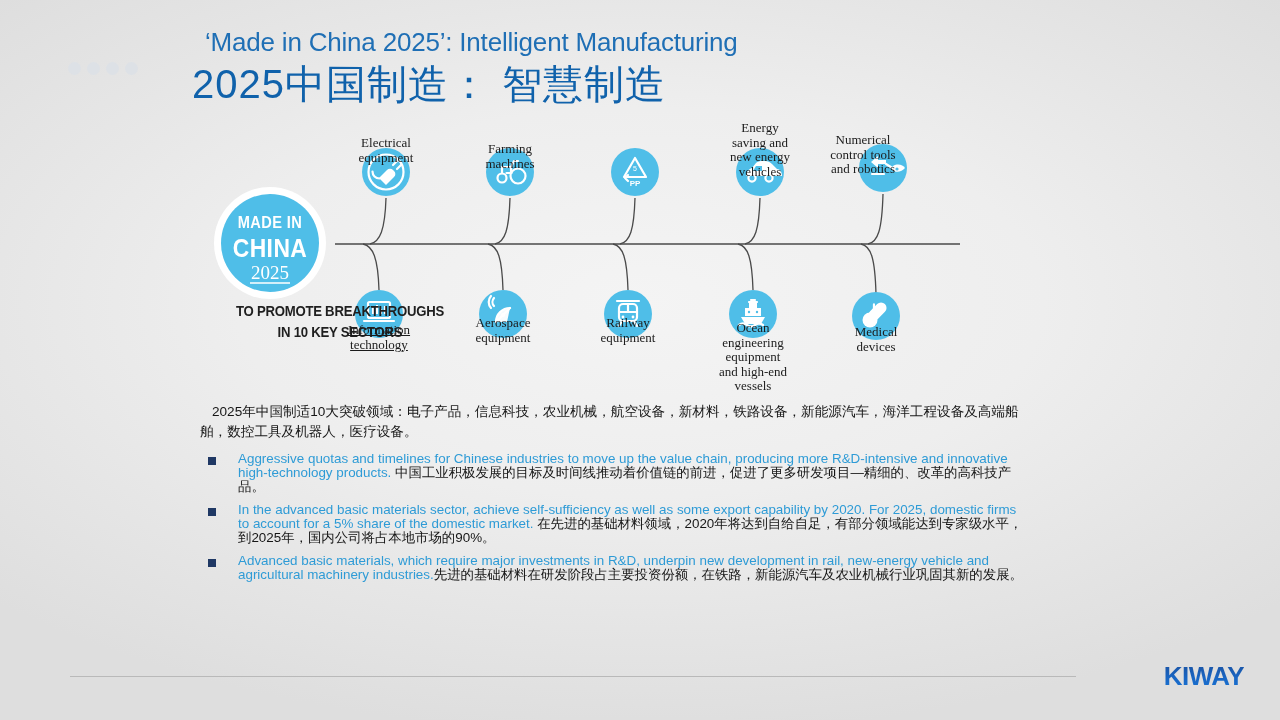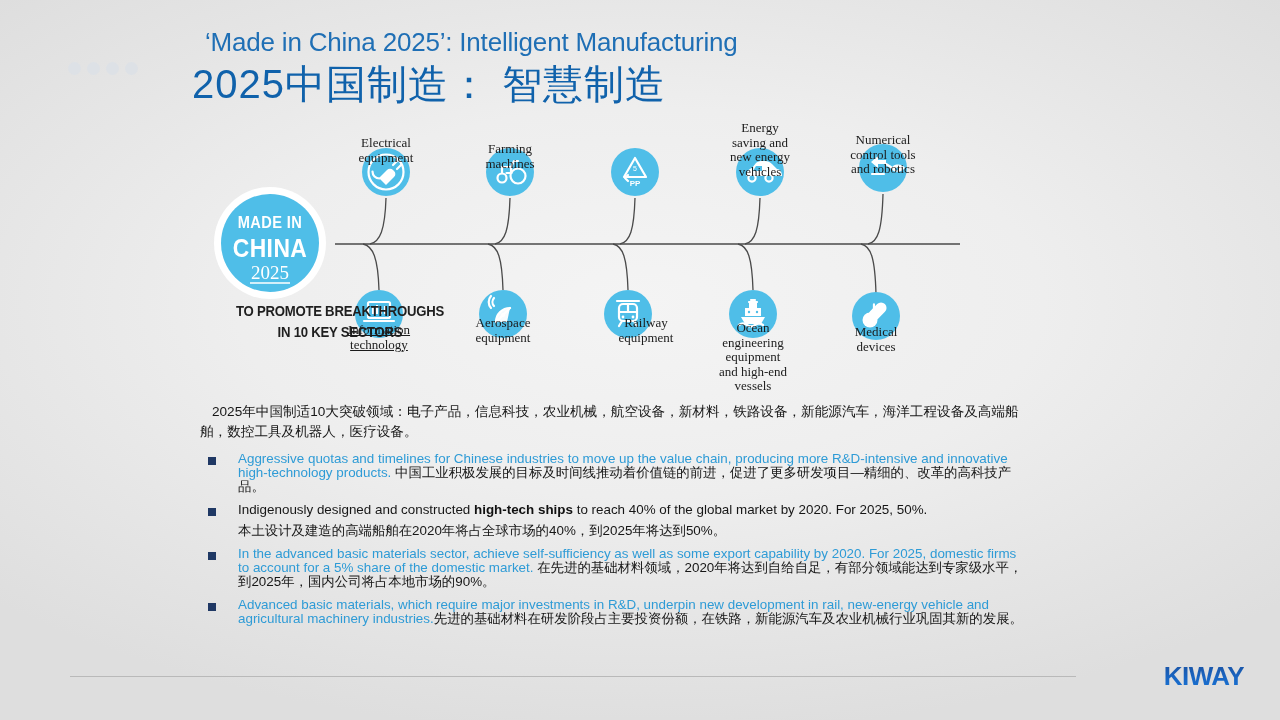--- a/index.html
+++ b/index.html
@@ -305,48 +305,41 @@
   </svg>
 
   <div class="badge-sub">
     <div>TO PROMOTE BREAKTHROUGHS</div>
     <div>IN 10 KEY SECTORS</div>
   </div>
 
   <div class="node-label" style="left:121px; top:18px;">Electrical<br>equipment</div>
   <div class="node-label" style="left:245px; top:24px;">Farming<br>machines</div>
   <div class="node-label" style="left:495px; top:3px;">Energy<br>saving and<br>new energy<br>vehicles</div>
-  <div class="node-label" style="left:618px; top:15px;">Numerical<br>control tools<br>and robotics</div>
+  <div class="node-label" style="left:598px; top:15px;">Numerical<br>control tools<br>and robotics</div>
 
   <div class="node-label" style="left:114px; top:205px;text-decoration:underline;">Information<br>technology</div>
   <div class="node-label" style="left:238px; top:198px;">Aerospace<br>equipment</div>
-  <div class="node-label" style="left:381px; top:198px;">Railway<br>equipment</div>
+  <div class="node-label" style="left:363px; top:198px;">Railway<br>equipment</div>
   <div class="node-label" style="left:488px; top:203px;">Ocean<br>engineering<br>equipment<br>and high-end<br>vessels</div>
   <div class="node-label" style="left:611px; top:207px;">Medical<br>devices</div>
 </div>
 
 <div class="body-copy">
 
   <p class="intro">2025年中国制适10大突破领域：电子产品，信息科技，农业机械，航空设备，新材料，铁路设备，新能源汽车，海洋工程设备及高端船舶，数控工具及机器人，医疗设备。</p>
 
   <div class="bullet-row">
     <span class="bullet-mark"></span>
     <div class="bullet-text">
       <span class="blue">Aggressive quotas and timelines for Chinese industries to move up the value chain, producing more R&amp;D-intensive and innovative high-technology products.</span>
       <span>中国工业积极发展的目标及时间线推动着价值链的前进，促进了更多研发项目—精细的、改革的高科技产品。</span>
     </div>
   </div>
 
-  <div class="bullet-row">
-    <span class="bullet-mark"></span>
-    <div class="bullet-text">
-      <span>Indigenously designed and constructed </span><span class="bold">high-tech ships</span><span> to reach 40% of the global market by 2020. For 2025, 50%.</span>
-      <span class="sub-line">本土设计及建造的高端船舶在2020年将占全球市场的40%，到2025年将达到50%。</span>
-    </div>
-  </div>
 
   <div class="bullet-row">
     <span class="bullet-mark"></span>
     <div class="bullet-text">
       <span class="blue">In the advanced basic materials sector, achieve self-sufficiency as well as some export capability by 2020. For 2025, domestic firms to account for a 5% share of the domestic market.</span>
       <span>在先进的基础材料领域，2020年将达到自给自足，有部分领域能达到专家级水平，到2025年，国内公司将占本地市场的90%。</span>
     </div>
   </div>
 
   <div class="bullet-row">

